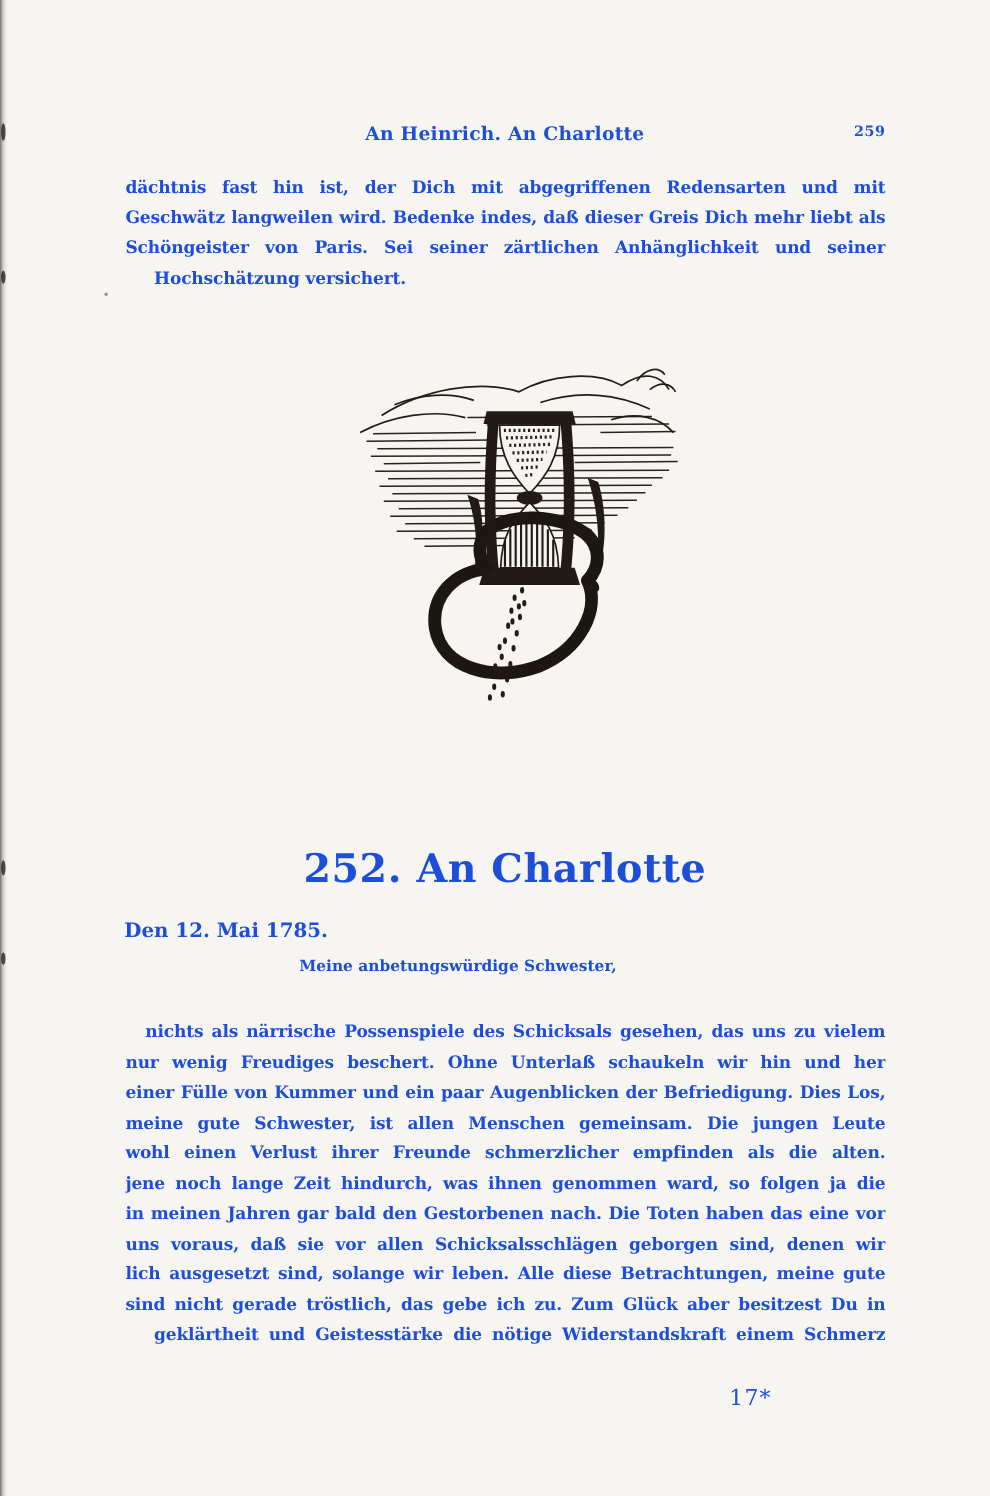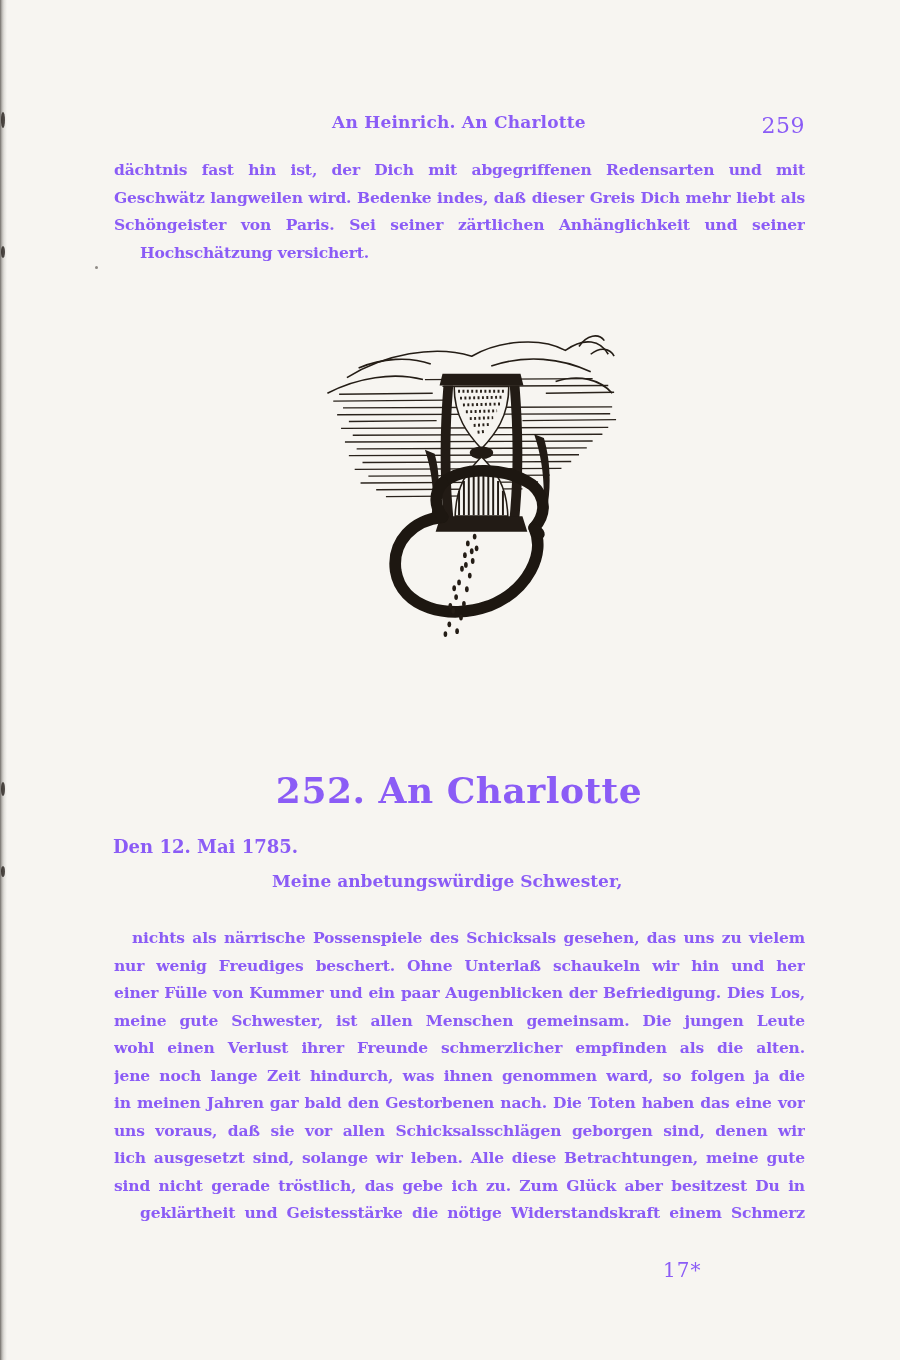--- a/index.html
+++ b/index.html
@@ -3,39 +3,39 @@
 <meta charset="utf-8">
 <style>
   html,body { margin:0; padding:0; }
   body { background:#d8d6d1; }
   .page {
     position:relative;
     width:900px; height:1360px;
     background: radial-gradient(125% 95% at 55% 38%, #fbfaf7 0%, #f7f5f1 55%, #efedе8 100%);
     background-color:#f7f5f1;
     font-family:"DejaVu Serif","Liberation Serif",serif;
-    color:#8b5cf6;
+    color:#1d4ed8;
     overflow:hidden;
   }
   .gutter-shadow {
     position:absolute; left:0; top:0; width:7px; height:100%;
     background: linear-gradient(to right, rgba(32,27,22,.62) 0px, rgba(32,27,22,.28) 2px, rgba(32,27,22,.10) 4px, rgba(32,27,22,0) 7px);
   }
   .gutter-blob {
     position:absolute; left:1px; width:4px; border-radius:50%;
     background:rgba(28,22,17,.75); filter:blur(.6px);
   }
   .speck { position:absolute; background:rgba(40,34,28,.5); border-radius:50%; }
 
   .running-header { position:absolute; left:113px; top:112px; width:692px; height:26px; }
   .running-title {
     position:absolute; left:0; right:0; text-align:center;
     font-size:17px; font-weight:700; letter-spacing:.2px;
   }
-  .page-number { position:absolute; right:0; top:1px; font-size:22px; font-weight:400; letter-spacing:.5px; }
+  .page-number { position:absolute; right:0; top:1px; font-size:13px; font-weight:700; letter-spacing:.5px; }
 
   .para { position:absolute; left:114px; width:691px; font-size:15.5px; font-weight:700; letter-spacing:-.15px; }
   .para .tline {
     line-height:27.5px; height:27.5px; overflow:hidden;
     text-align:justify; text-align-last:justify;
   }
   .para .tline.last { text-align-last:left;margin-left:26px; }
   .intro-par { top:156px; }
   .body-par  { top:924px; }
   .body-par .tline:first-child { text-indent:18px; }
@@ -43,21 +43,21 @@
   .vignette { position:absolute; left:300px; top:325px; width:322px; height:314px; }
 
   .letter-heading {
     position:absolute; left:113px; top:769px; width:692px; margin:0;
     text-align:center; font-size:36px; font-weight:700; letter-spacing:.5px;
   }
   .dateline {
     position:absolute; left:113px; top:836px; width:668px;
     text-align:left; font-size:18px; font-weight:700;
   }
-  .salutation { position:absolute; left:272px; top:871px; font-size:17px; font-weight:700; }
+  .salutation { position:absolute; left:272px; top:871px; font-size:14px; font-weight:700; }
 
   .sig-mark { position:absolute; left:663px; top:1258px; font-size:20px; font-weight:500; letter-spacing:1px; }
 </style>
 </head>
 <body>
 
 <div class="page">
 
   <div class="gutter-shadow"></div>
   <div class="gutter-blob" style="top:112px;height:16px;"></div>

